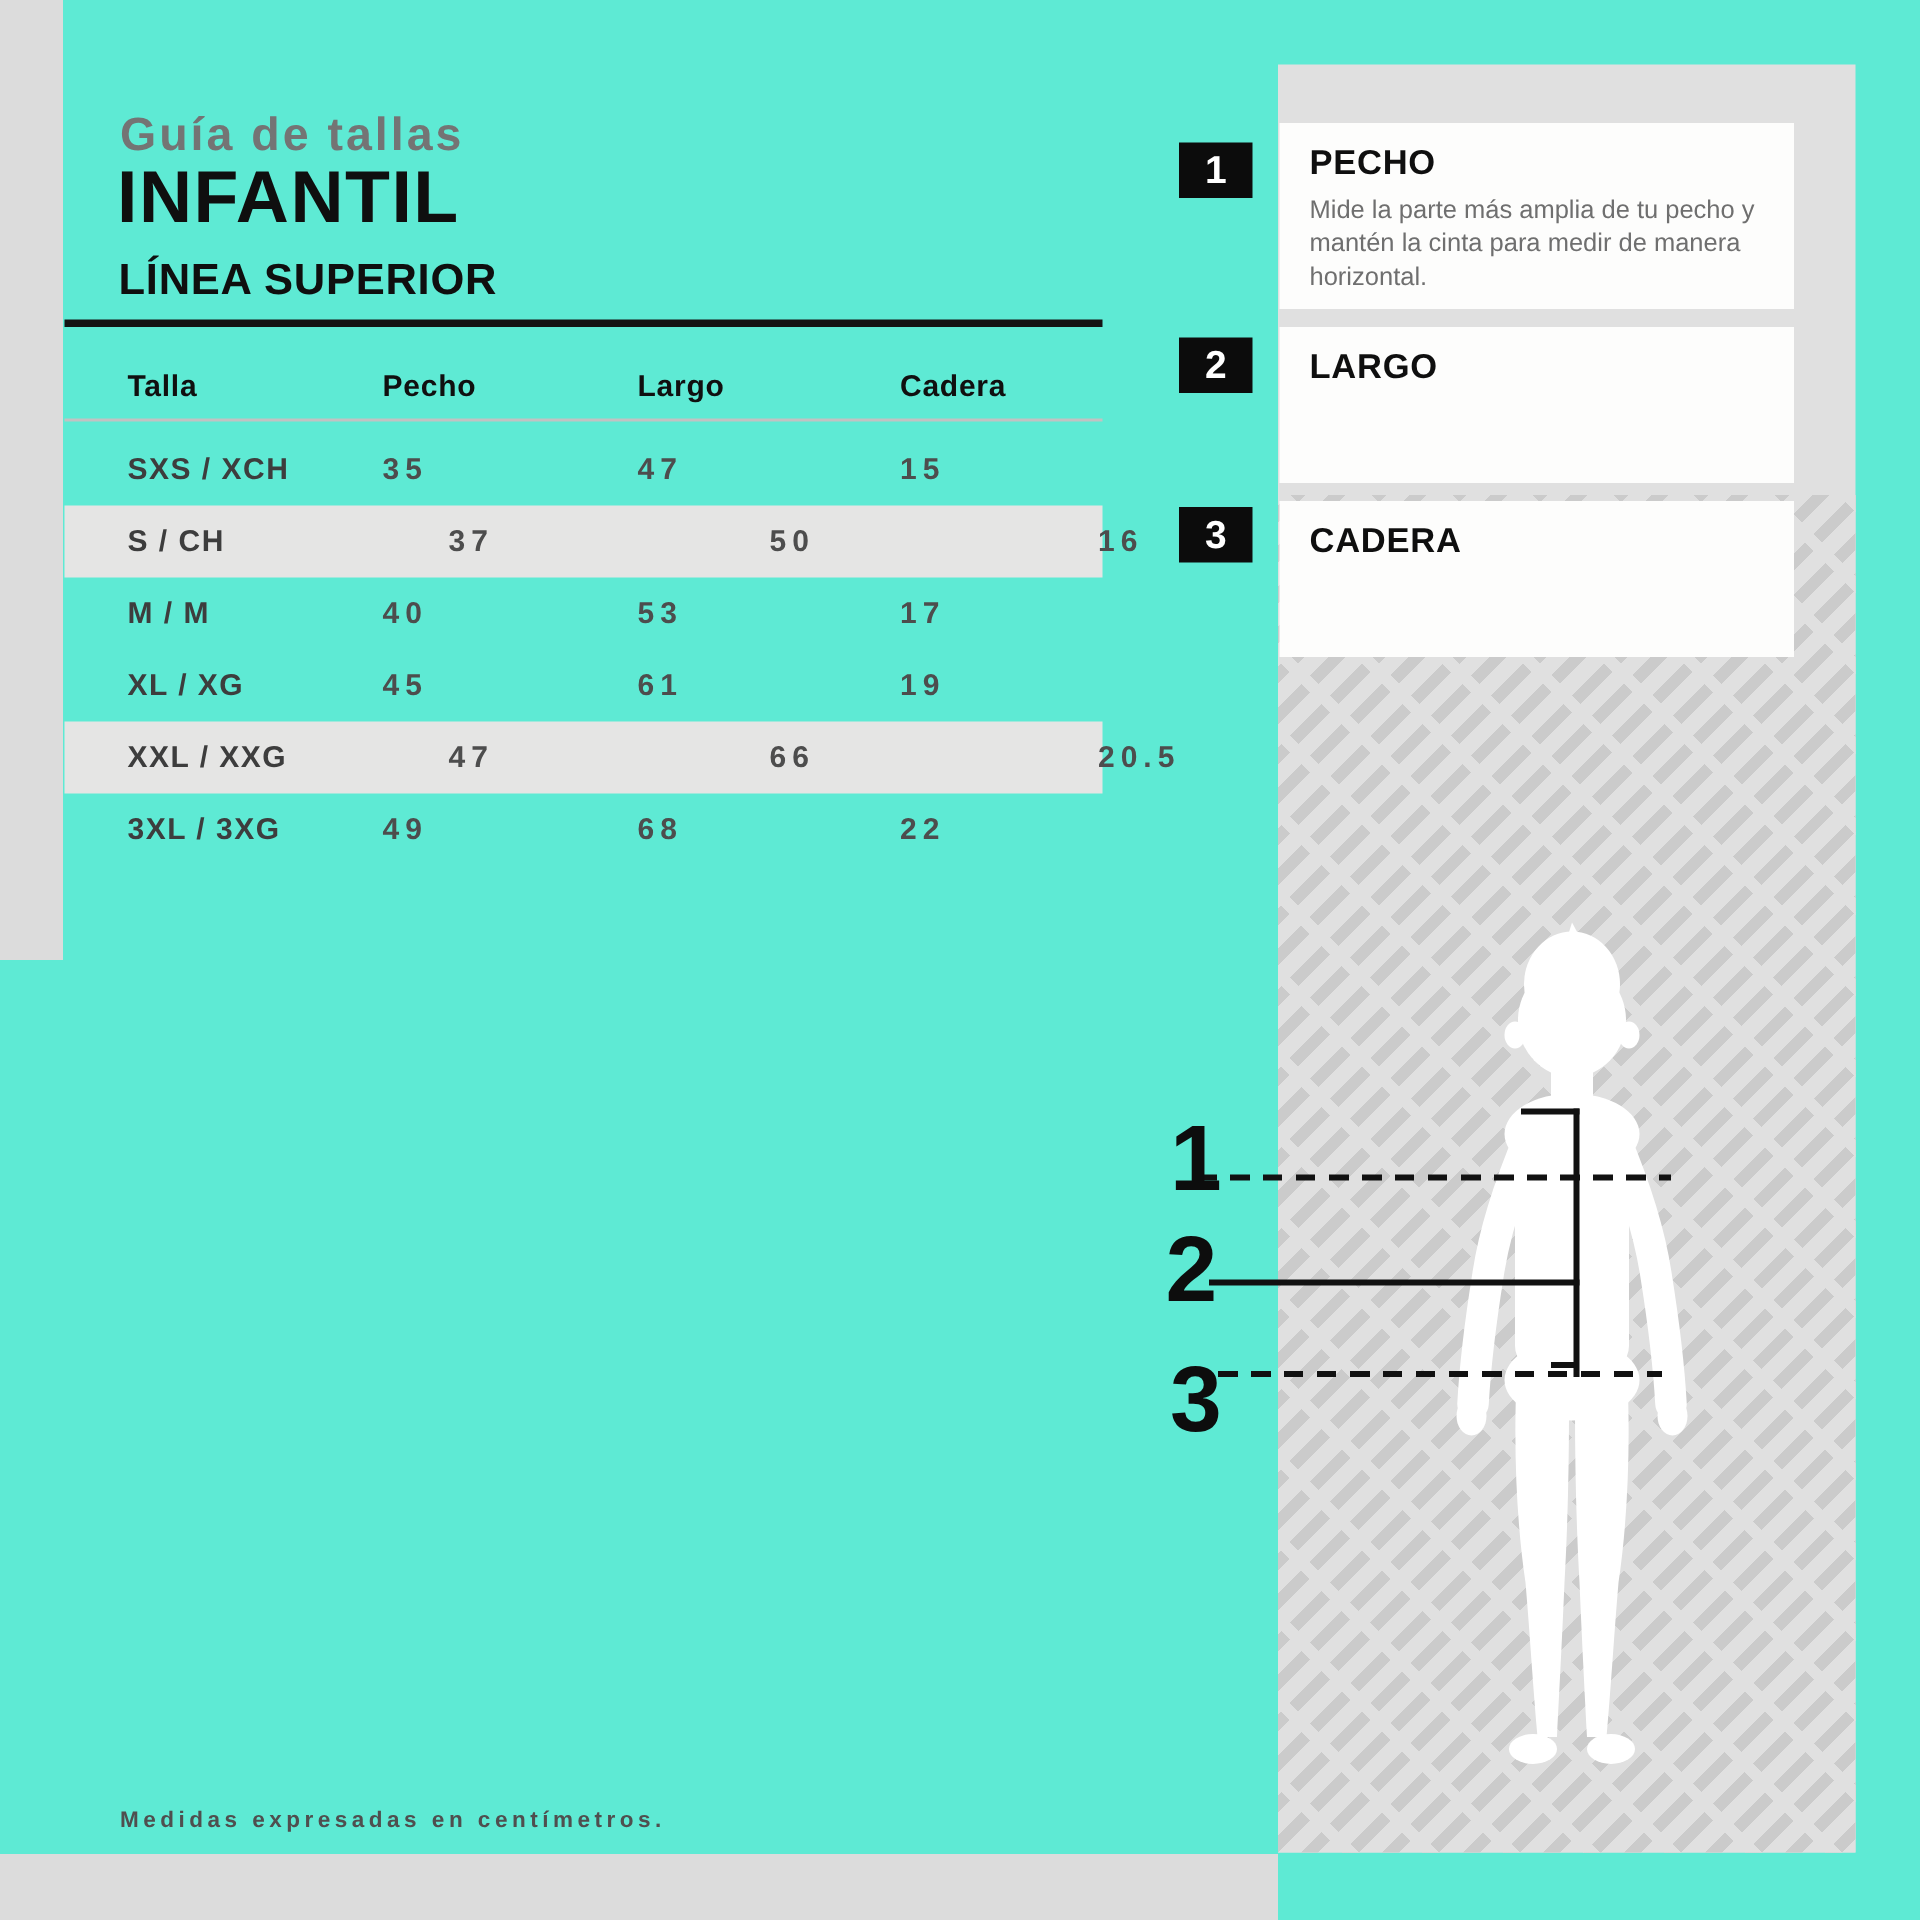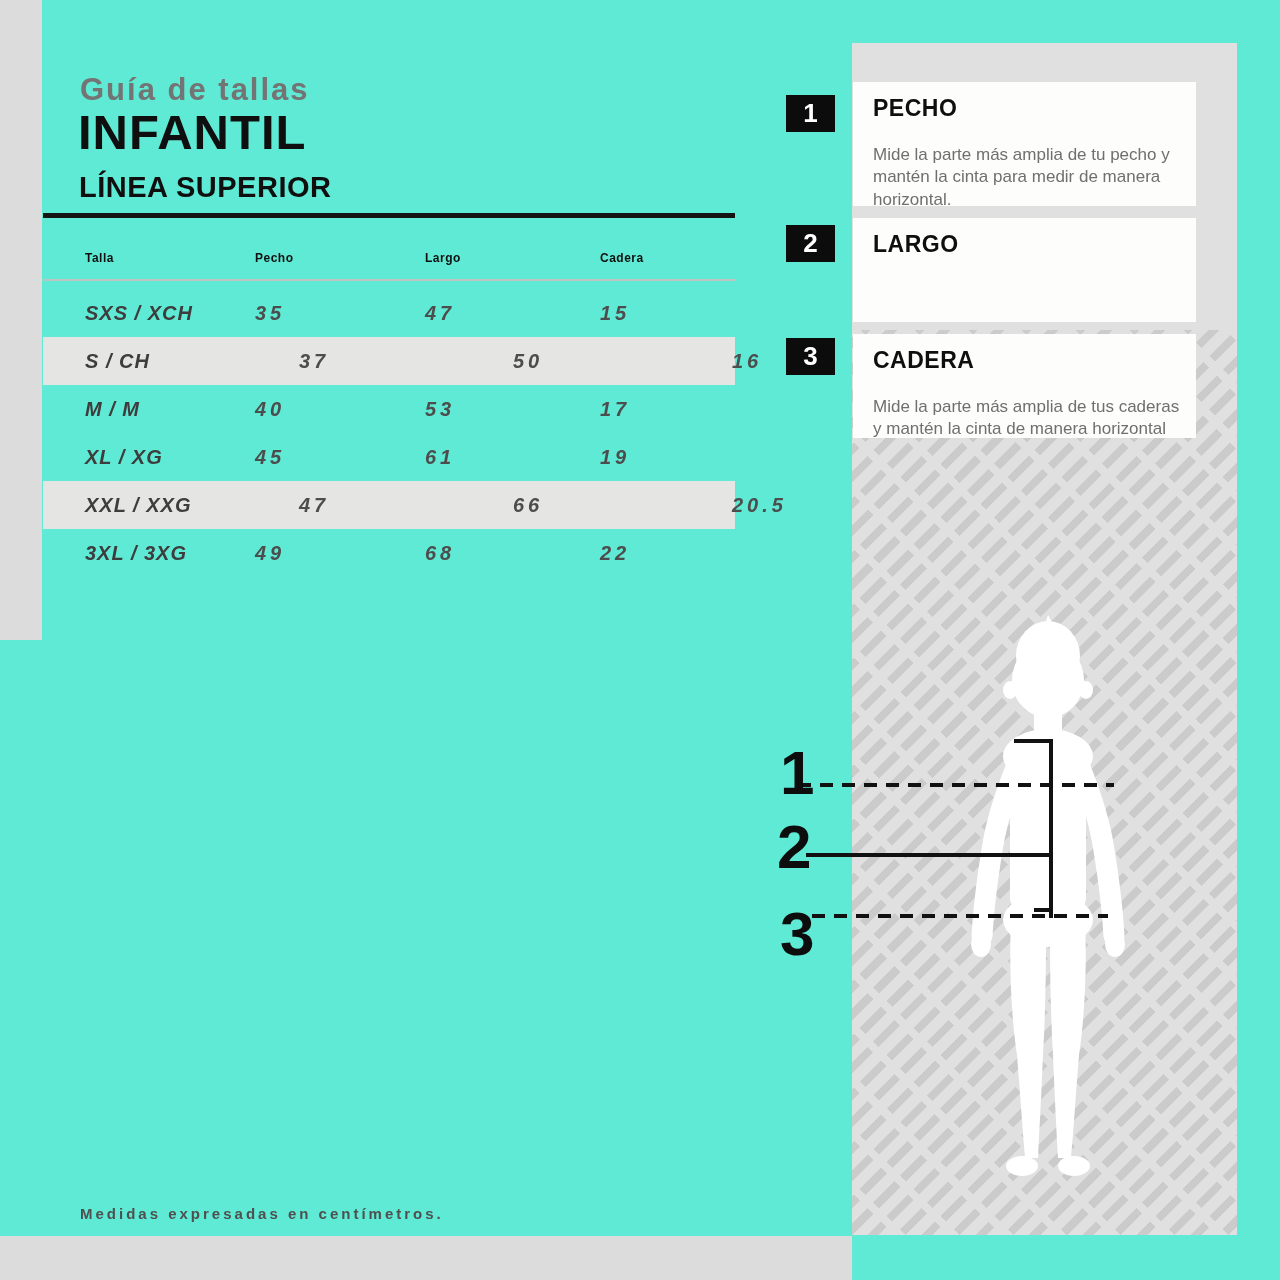--- a/index.html
+++ b/index.html
@@ -24,42 +24,42 @@
   
   .eyebrow{position:absolute;left:80px;top:72px;font-size:31px;font-weight:700;color:#747474;letter-spacing:2px;}
   .title{position:absolute;left:78px;top:104px;font-size:49px;font-weight:800;color:#0f0f0f;letter-spacing:1px;}
   .subtitle{position:absolute;left:79px;top:171px;font-size:29px;font-weight:800;color:#0f0f0f;letter-spacing:0.5px;}
   
   .rule-thick{position:absolute;left:43px;top:213px;width:692px;height:5px;background:#141414;}
   .rule-thin{position:absolute;left:43px;top:279px;width:692px;height:2px;background:#c2c2c2;}
   .thead{
     position:absolute;left:43px;top:238px;width:692px;height:40px;
     display:grid;grid-template-columns:170px 170px 175px 1fr;align-items:center;padding-left:42px;
-    font-size:12px;font-weight:800;color:#101010;letter-spacing:0.5px;
+    font-size:20px;font-weight:800;color:#101010;letter-spacing:0.5px;
   }
   .tbody{position:absolute;left:43px;top:289px;width:692px;}
   .trow{
     display:grid;grid-template-columns:170px 170px 175px 1fr;align-items:center;
     height:48px;padding-left:42px;
   }
   .trow.shaded{background:#e5e5e4;gap:44px;}
-  .tcell{font-size:20px;font-weight:700;color:#4d4d4d;letter-spacing:4px;font-style:italic;}
+  .tcell{font-size:20px;font-weight:700;color:#4d4d4d;letter-spacing:4px;}
   .tcell.tsize{color:#3d3d3d;letter-spacing:1px;}
   .footnote{position:absolute;left:80px;top:1205px;font-size:15px;font-weight:700;color:#4f4f4f;letter-spacing:3px;}
   
   .num-square{
     position:absolute;left:786px;width:49px;height:37px;background:#0c0c0c;
     display:flex;align-items:center;justify-content:center;
     color:#fff;font-size:26px;font-weight:800;
   }
   .sq1{top:95px;} .sq2{top:225px;} .sq3{top:338px;}
   .m-card{position:absolute;left:853px;width:343px;background:#fdfdfc;padding:13px 16px 0 20px;}
   .mc1{top:82px;height:124px;} .mc2{top:218px;height:104px;} .mc3{top:334px;height:104px;}
   .m-title{font-size:23px;font-weight:800;color:#0f0f0f;letter-spacing:0.5px;}
-  .m-desc{margin-top:22px;font-size:17px;font-weight:400;color:#6f6f6f;line-height:1.32;width:315px;}
+  .m-desc{margin-top:7px;font-size:17px;font-weight:400;color:#6f6f6f;line-height:1.32;width:315px;}
   
   .fig-num{position:absolute;font-size:62px;font-weight:900;color:#0d0d0d;line-height:1;}
   .fn1{left:780px;top:742px;} .fn2{left:777px;top:816px;} .fn3{left:780px;top:903px;}
   .dash-line{position:absolute;height:4px;background-image:repeating-linear-gradient(90deg,#111 0 13px,rgba(0,0,0,0) 13px 22px);}
   .dl1{left:798px;top:783px;width:316px;}
   .dl3{left:812px;top:914px;width:296px;}
   .solid-line{position:absolute;background:#111;}
   .sl2{left:806px;top:853px;width:247px;height:4px;}
   .vert{left:1049px;top:739px;width:4px;height:179px;}
   .bracket-top{left:1014px;top:739px;width:39px;height:4px;}
@@ -136,21 +136,20 @@
 
   <div class="m-card mc1">
     <div class="m-title">PECHO</div>
     <div class="m-desc">Mide la parte más amplia de tu pecho y mantén la cinta para medir de manera horizontal.</div>
   </div>
   <div class="m-card mc2">
     <div class="m-title">LARGO</div>
   </div>
   <div class="m-card mc3">
     <div class="m-title">CADERA</div>
-    <div class="m-desc">Mide la parte más amplia de tus caderas y mantén la cinta de manera horizontal</div>
   </div>
 
   <svg class="silhouette" viewBox="0 0 240 580" xmlns="http://www.w3.org/2000/svg">
     <g fill="#ffffff" stroke="none">
       <path d="M116,18 L120,5 L127,18 Z"></path>
       <ellipse cx="120" cy="46" rx="32" ry="35"></ellipse>
       <ellipse cx="120" cy="70" rx="36" ry="38"></ellipse>
       <ellipse cx="82" cy="80" rx="7" ry="9"></ellipse>
       <ellipse cx="158" cy="80" rx="7" ry="9"></ellipse>
       <rect x="106" y="92" width="28" height="32"></rect>

